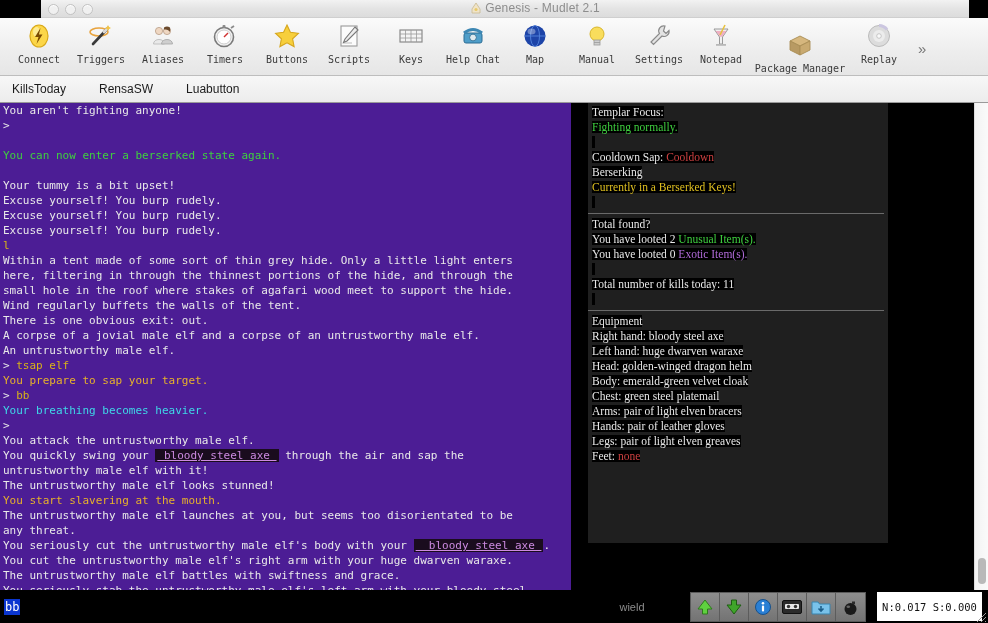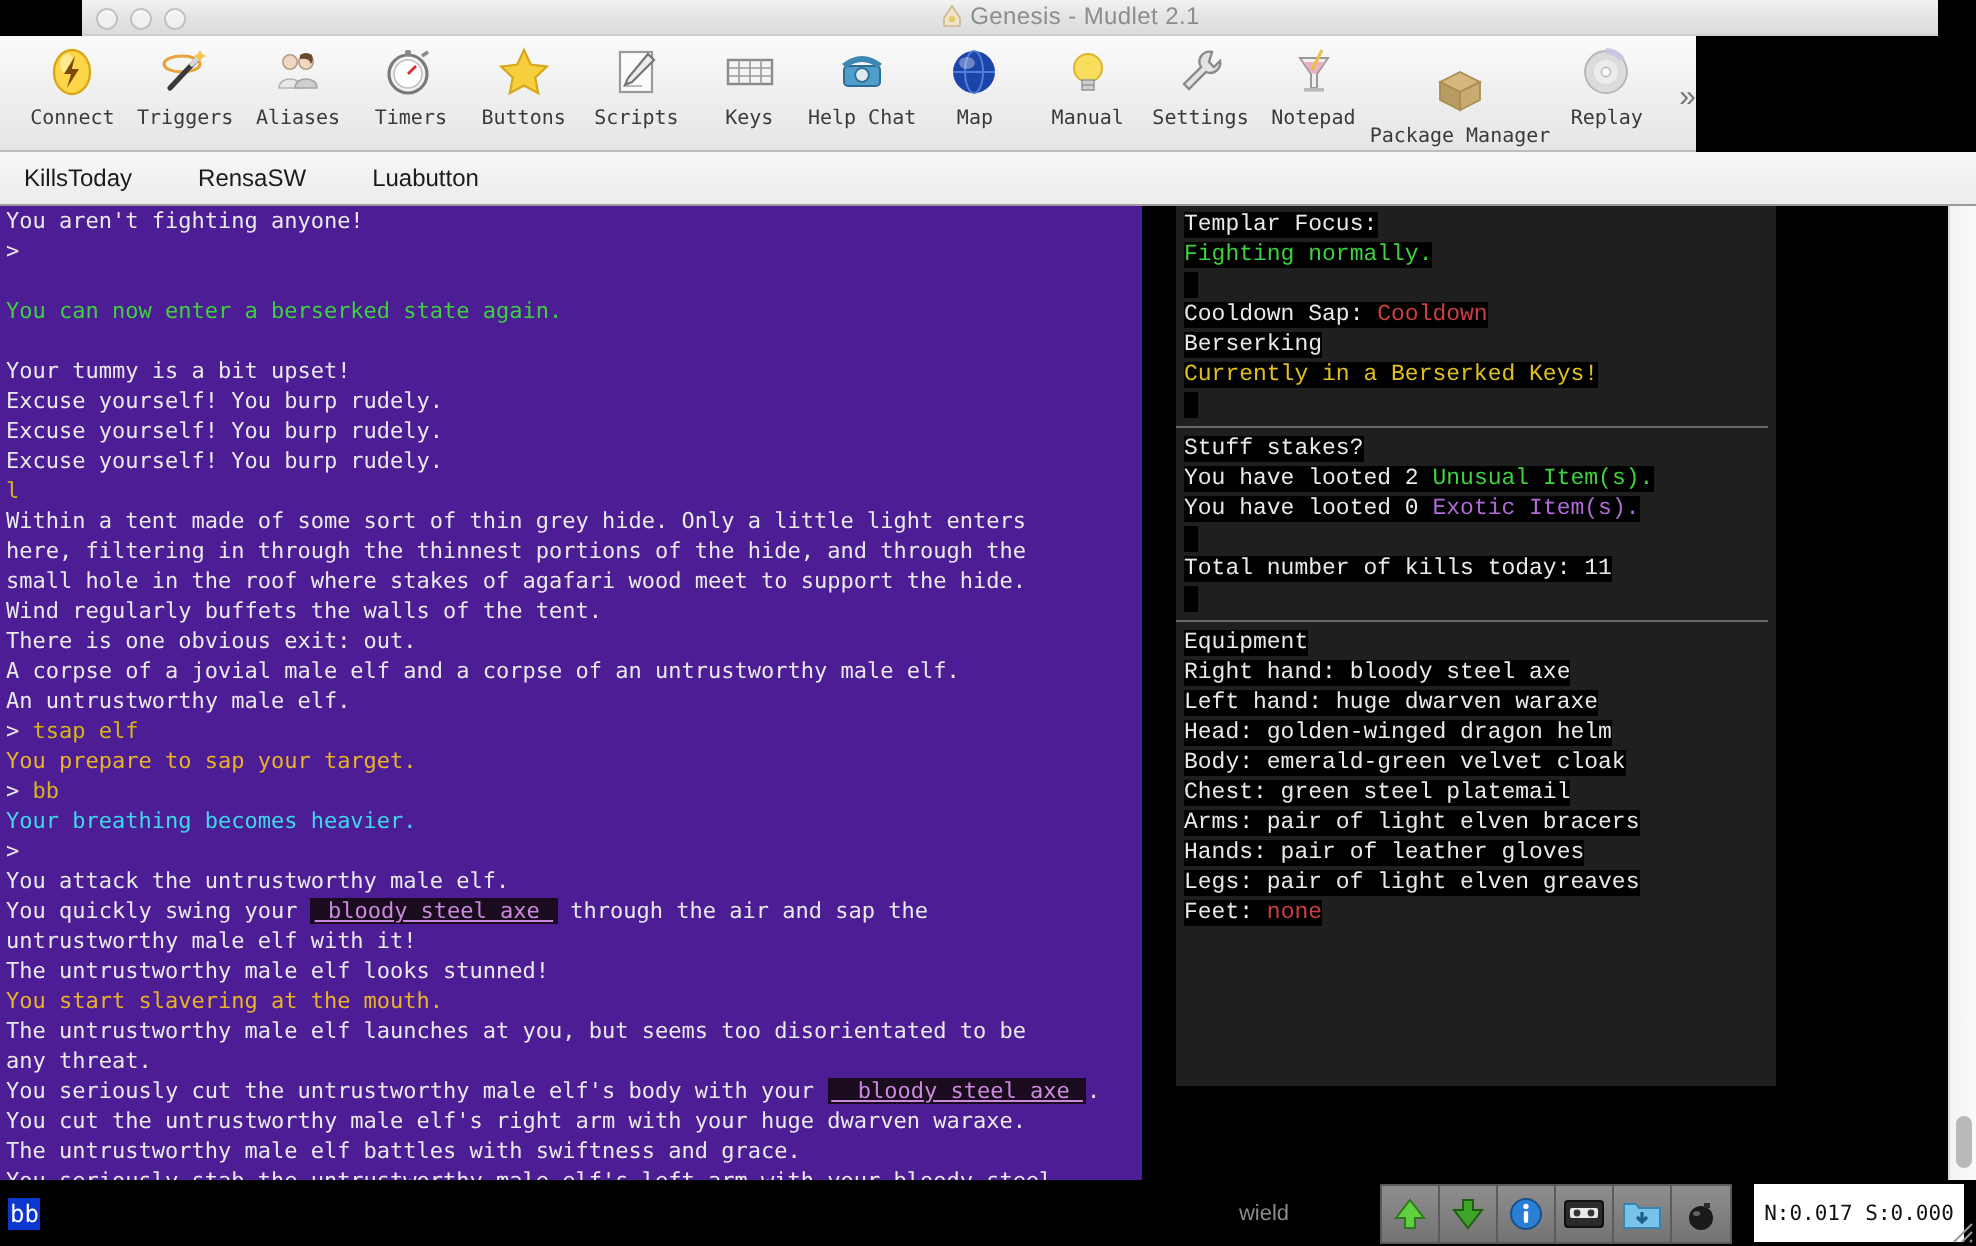--- a/index.html
+++ b/index.html
@@ -42,21 +42,21 @@
     letter-spacing: .2px;
   }
   .title-icon {
     display: inline-block; vertical-align: -2px;
     margin-right: 3px;
   }
 
   
   .toolbar {
     position: absolute; top: 18px; left: 0;
-    width: 848px; height: 58px;
+    width: 988px; height: 58px;
     background: linear-gradient(to bottom, #fbfbfb 0%, #eeeeee 55%, #e6e6e6 100%);
     border-bottom: 1px solid #bdbdbd;
     display: flex; align-items: flex-start;
     padding-left: 8px;
   }
   .tb-item {
     width: 62px; height: 56px;
     display: flex; flex-direction: column;
     align-items: center; justify-content: flex-start;
     padding-top: 2px;
@@ -127,21 +127,21 @@
   .c-blue   { color: #4a7ae0; }
   .c-purple { color: #b06ad8; }
   .hl-violet { background: #1a0c1e; padding: 0 2px; }
 
   
   .mini-panel {
     position: absolute; left: 588px; top: 0;
     width: 300px; height: 440px;
     background: #1f1f1f;
     overflow: hidden;
-    font-family: Liberation Mono, monospace;
+    font-family: Liberation Serif, serif;
     font-size: 11.5px;
     line-height: 15px;
     color: #e6e6e6;
     padding: 2px 0 0 4px;
   }
   .mini-panel .ln { min-height: 15px; white-space: pre; }
   .mini-panel .ln > span { background: #000; }
   .mini-panel .sep {
     height: 1px; background: #6a6a6a;
     margin: 3px 0 3px 0;
@@ -418,21 +418,21 @@
     <div class="main-console" id="main-console"><div class="ln"><span class="c-white">You aren't fighting anyone!</span></div><div class="ln"><span class="c-white">&gt;</span></div><div class="ln"><span class="c-white"></span></div><div class="ln"><span class="c-green">You can now enter a berserked state again.</span></div><div class="ln"><span class="c-white"></span></div><div class="ln"><span class="c-white">Your tummy is a bit upset!</span></div><div class="ln"><span class="c-white">Excuse yourself! You burp rudely.</span></div><div class="ln"><span class="c-white">Excuse yourself! You burp rudely.</span></div><div class="ln"><span class="c-white">Excuse yourself! You burp rudely.</span></div><div class="ln"><span class="c-gold">l</span></div><div class="ln"><span class="c-white">Within a tent made of some sort of thin grey hide. Only a little light enters</span></div><div class="ln"><span class="c-white">here, filtering in through the thinnest portions of the hide, and through the</span></div><div class="ln"><span class="c-white">small hole in the roof where stakes of agafari wood meet to support the hide.</span></div><div class="ln"><span class="c-white">Wind regularly buffets the walls of the tent.</span></div><div class="ln"><span class="c-white">There is one obvious exit: out.</span></div><div class="ln"><span class="c-white">A corpse of a jovial male elf and a corpse of an untrustworthy male elf.</span></div><div class="ln"><span class="c-white">An untrustworthy male elf.</span></div><div class="ln"><span class="c-white">&gt; </span><span class="c-gold">tsap elf</span></div><div class="ln"><span class="c-orange">You prepare to sap your target.</span></div><div class="ln"><span class="c-white">&gt; </span><span class="c-gold">bb</span></div><div class="ln"><span class="c-cyan">Your breathing becomes heavier.</span></div><div class="ln"><span class="c-white">&gt;</span></div><div class="ln"><span class="c-white">You attack the untrustworthy male elf.</span></div><div class="ln"><span class="c-white">You quickly swing your </span><span class="c-violet hl-violet"> bloody steel axe </span><span class="c-white"> through the air and sap the</span></div><div class="ln"><span class="c-white">untrustworthy male elf with it!</span></div><div class="ln"><span class="c-white">The untrustworthy male elf looks stunned!</span></div><div class="ln"><span class="c-orange">You start slavering at the mouth.</span></div><div class="ln"><span class="c-white">The untrustworthy male elf launches at you, but seems too disorientated to be</span></div><div class="ln"><span class="c-white">any threat.</span></div><div class="ln"><span class="c-white">You seriously cut the untrustworthy male elf's body with your </span><span class="c-violet hl-violet">  bloody steel axe </span><span class="c-white">.</span></div><div class="ln"><span class="c-white">You cut the untrustworthy male elf's right arm with your huge dwarven waraxe.</span></div><div class="ln"><span class="c-white">The untrustworthy male elf battles with swiftness and grace.</span></div><div class="ln"><span class="c-white">You seriously stab the untrustworthy male elf's left arm with your bloody steel</span></div></div>
     <div class="mini-panel" id="mini-panel">
         <div class="ln"><span class="c-white">Templar Focus:</span></div>
         <div class="ln"><span class="c-green">Fighting normally.</span></div>
         <div class="ln"><span class="c-white"> </span></div>
         <div class="ln"><span class="c-white">Cooldown Sap: </span><span class="c-red">Cooldown</span></div>
         <div class="ln"><span class="c-white">Berserking</span></div>
         <div class="ln"><span class="c-yellow">Currently in a Berserked Keys!</span></div>
         <div class="ln"><span class="c-white"> </span></div>
         <div class="sep"></div>
-        <div class="ln"><span class="c-white">Stuff stakes?</span></div>
+        <div class="ln"><span class="c-white">Total found?</span></div>
         <div class="ln"><span class="c-white">You have looted 2 </span><span class="c-green">Unusual Item(s).</span></div>
         <div class="ln"><span class="c-white">You have looted 0 </span><span class="c-purple">Exotic Item(s).</span></div>
         <div class="ln"><span class="c-white"> </span></div>
         <div class="ln"><span class="c-white">Total number of kills today: 11</span></div>
         <div class="ln"><span class="c-white"> </span></div>
         <div class="sep"></div>
         <div class="ln"><span class="c-white">Equipment</span></div>
         <div class="ln"><span class="c-white">Right hand: bloody steel axe</span></div>
         <div class="ln"><span class="c-white">Left hand: huge dwarven waraxe</span></div>
         <div class="ln"><span class="c-white">Head: golden-winged dragon helm</span></div>

